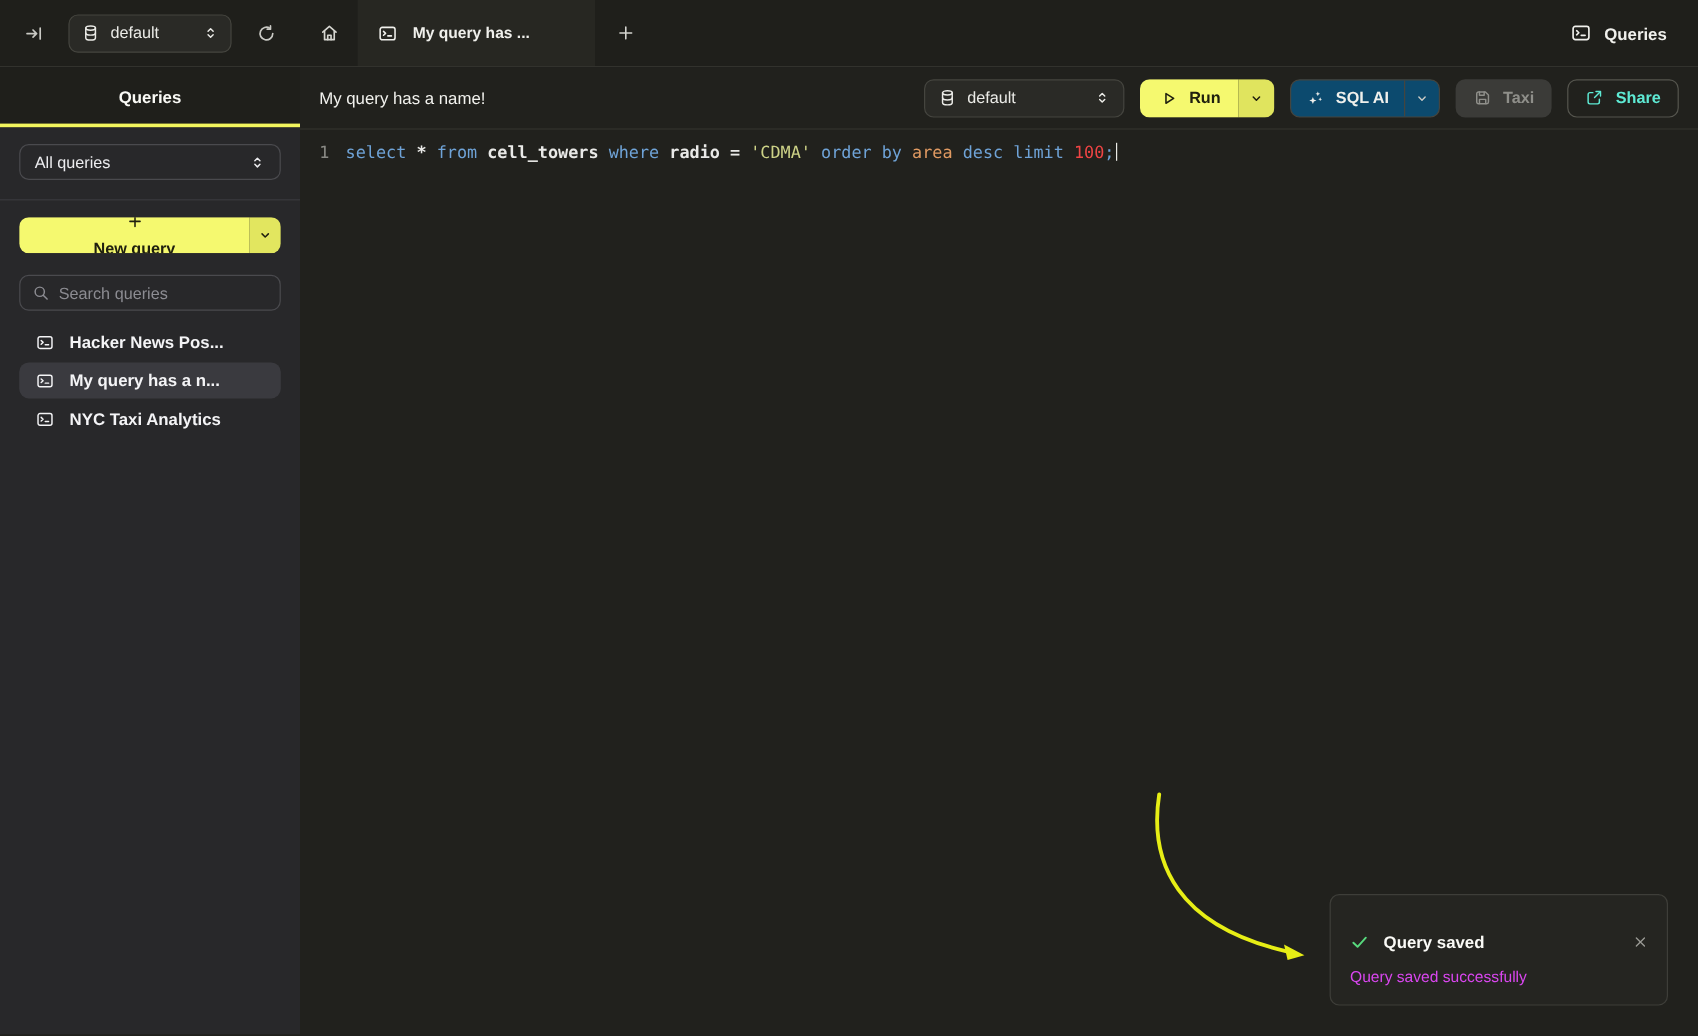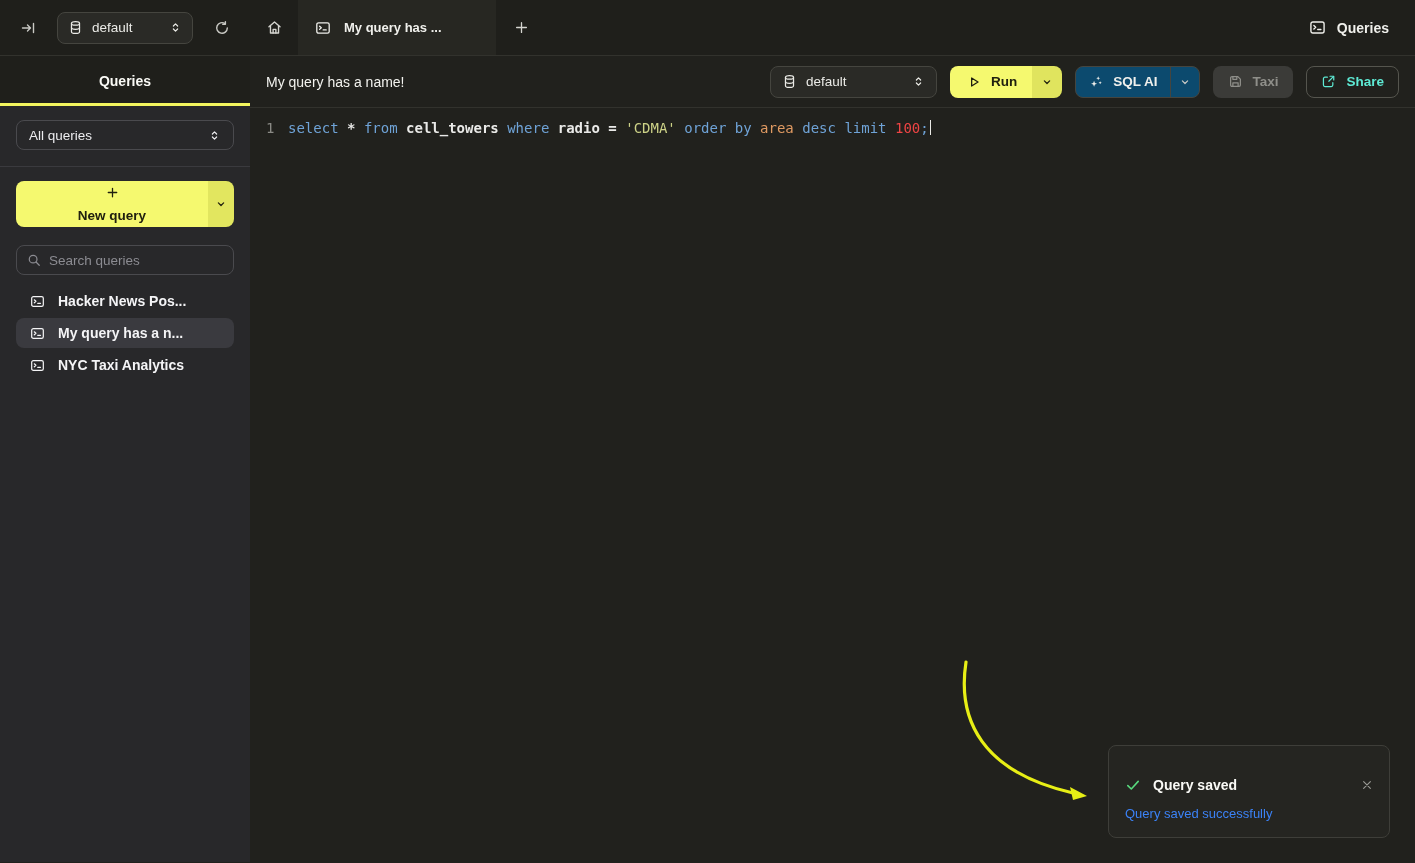--- a/index.html
+++ b/index.html
@@ -32,21 +32,21 @@
   .sidebar { width:250px; flex:none; display:flex; flex-direction:column; background:#1f1f1b; border-right:1px solid #34343
 6; }
   .sidebar-tabs { height:50px; flex:none; display:flex; border-bottom:1px solid #32322d; }
   .sidebar-tab { flex:1; display:flex; align-items:center; justify-content:center; font-size:14px; color:#9c9c97; position:relative; cursor:pointer; }
   .sidebar-tab.active { color:#fafaf6; font-weight:600; }
   .sidebar-tab.active::after { content:""; position:absolute; left:0; right:0; bottom:-1px; height:3px; background:#f2f55e; }
   .sidebar-body { flex:1; background:#28282a; padding:14px 16px; }
   .select-box { height:30px; border:1px solid #4a4a4e; border-radius:8px; display:flex; align-items:center;
     justify-content:space-between; padding:0 12px; color:#ececef; cursor:pointer; }
   .sb-divider { height:1px; background:#3a3a3e; margin:16px -16px 14px; }
-  .split-yellow { display:flex; height:46px; border-radius:8px; overflow:hidden; cursor:pointer; }
+  .split-yellow { display:flex; height:30px; border-radius:8px; overflow:hidden; cursor:pointer; }
   .split-yellow .main { flex:1; background:#f5f96f; color:#20200f; display:flex; align-items:center; justify-content:center;
     gap:9px; font-weight:600; }
   .split-yellow .chev { width:26px; background:#e2e65f; display:flex; align-items:center; justify-content:center; color:#20200f; }
   .search-box { margin-top:18px; height:30px; border:1px solid #4a4a4e; border-radius:8px; display:flex; align-items:center;
     padding:0 10px; gap:8px; color:#8c8c92; }
   .search-box input { background:transparent; border:none; outline:none; color:#ececef; width:100%;
     font-family:inherit; font-size:13.5px; }
   .search-box input::placeholder { color:#8c8c92; }
   .qlist { margin-top:11px; display:flex; flex-direction:column; gap:2px; }
   .qitem { height:30px; display:flex; align-items:center; gap:13px; padding:0 14px; border-radius:8px;
@@ -89,21 +89,21 @@
   
   .arrow-svg { position:absolute; left:940px; top:650px; pointer-events:none; }
 
   
   .toast { position:absolute; right:25px; bottom:25px; width:282px; background:#252521; border:1px solid #3e3e39;
     border-radius:8px; padding:15px 16px 16px; }
   .toast-head { display:flex; align-items:center; gap:12px;margin-top:16px; }
   .toast-check { color:#57d97d; flex:none; display:flex; }
   .toast-title { flex:1; font-size:14px; font-weight:700; color:#fafaf6; }
   .toast-close { color:#9a9a95; cursor:pointer; display:flex; }
-  .toast-msg { margin-top:13px; font-size:13px; color:#3b82f6; }
+  .toast-msg { margin-top:13px; font-size:13px; color:#d946ef; }
 </style>
 </head>
 <body>
 
 <div class="topbar">
   <div class="topbar-left">
     <div class="icon-btn">
       <span>
         <svg width="16" height="16" viewBox="0 0 16 16" fill="none" stroke="currentColor" stroke-width="1.4" stroke-linecap="round" stroke-linejoin="round">
           <path d="M2.5 8h8M7.5 5l3 3-3 3M13.5 3.5v9"></path>

